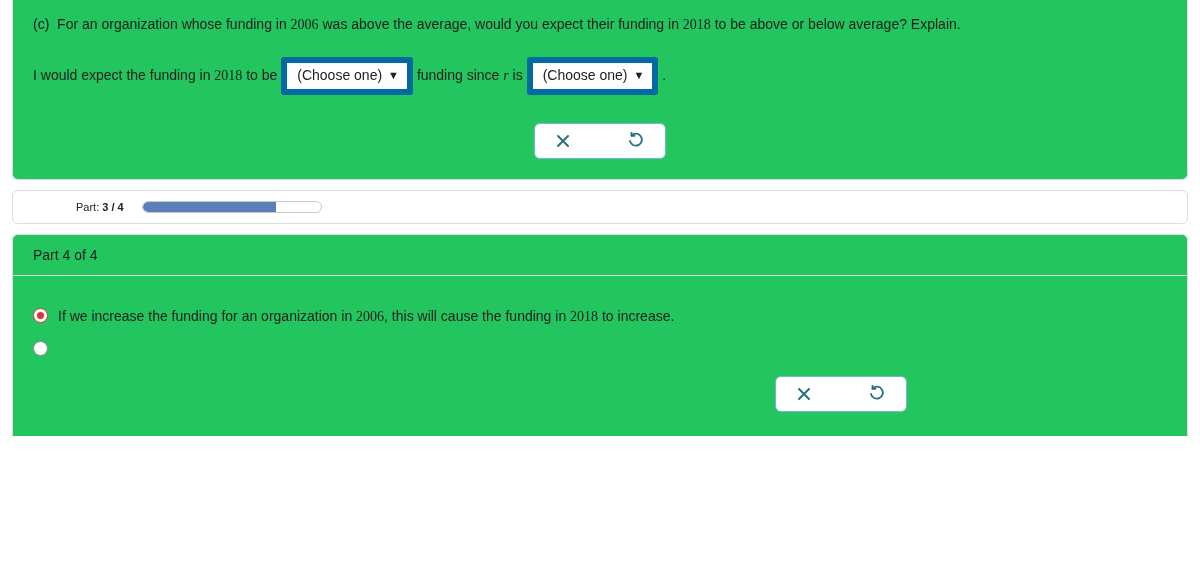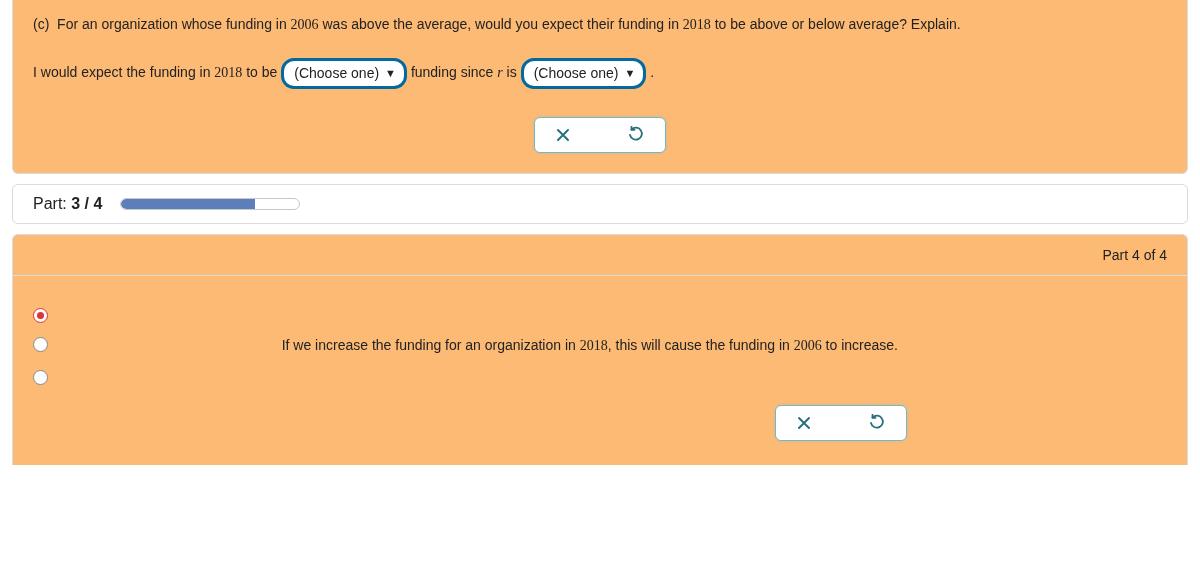--- a/index.html
+++ b/index.html
@@ -9,39 +9,39 @@
     font-family: Verdana, Geneva, sans-serif;
     font-size: 14px;
     color: #222;
     background: #fff;
     width: 1200px;
   }
   .panel {
     border: 1px solid #d7dde2;
     border-radius: 6px;
     margin: 0 12px 3px 12px;
-    background: #fdba74;
+    background: #22c55e;
   }
   .panel-body {
     padding: 12px 20px 18px 20px;
   }
   .question-line {
     line-height: 1.8;
     margin: 0 0 20px 0;
   }
   .answer-line {
     line-height: 2.2;
     margin: 0 0 22px 0;
   }
   .yr { font-family: Georgia, 'Times New Roman', serif; }
   .mi { font-family: Georgia, 'Times New Roman', serif; font-style: italic; }
   .select-box {
     display: inline-block;
-    border: 3px solid #0369a1;
-    border-radius: 13px;
+    border: 6px solid #0369a1;
+    border-radius: 3px;
     padding: 3px 8px 3px 10px;
     background: #fff;
     cursor: pointer;
     font-size: 14px;
     vertical-align: middle;
     line-height: 1.4;
   }
   .select-box .tri {
     display: inline-block;
     margin-left: 6px;
@@ -76,21 +76,21 @@
     border: 1px solid #d7dde2;
     border-top: 1px solid #d7dde2;
     border-radius: 6px;
     margin: 10px 12px 0 12px;
     padding: 10px 20px;
     display: flex;
     align-items: center;
     gap: 18px;
     background: #fff;
   }
-  .progress-label { font-size: 16px; }
+  .progress-label { font-size: 11px; margin-left: 43px; }
   .progress-label .cur { font-weight: bold; }
   .progress-track {
     position: relative;
     width: 180px;
     height: 12px;
     background: #fff;
     border: 1px solid #c3c9cf;
     border-radius: 7px;
     overflow: hidden;
   }
@@ -177,32 +177,29 @@
 
 <div class="progress-row">
   <span class="progress-label">
     <span>Part: </span><span class="cur">3</span><span class="cur"> / </span><span class="cur">4</span>
   </span>
   <div class="progress-track">
     <div class="progress-fill" id="prog-fill" style="width: 75%;"></div>
   </div>
 </div>
 
-<div class="panel" style="margin-top:10px; border-bottom:none; border-radius:6px 6px 0 0;text-align:right;">
+<div class="panel" style="margin-top:10px; border-bottom:none; border-radius:6px 6px 0 0;">
   <div class="sub-header">Part 4 of 4</div>
   <div class="panel-body">
     <div class="radio-list" id="radio-list">
         <div class="radio-row">
           <span class="radio-circle selected">
             <span class="dot"></span>
           </span>
-        </div>
-        <div class="radio-row">
-          <span class="radio-circle"></span>
-          <span class="radio-label">If we increase the funding for an organization in <span class="yr">2018</span>, this will cause the funding in <span class="yr">2006</span> to increase.</span>
+          <span class="radio-label">If we increase the funding for an organization in <span class="yr">2006</span>, this will cause the funding in <span class="yr">2018</span> to increase.</span>
         </div>
         <div class="radio-row">
           <span class="radio-circle"></span>
         </div>
       </div>
 
     <div class="action-bar-right">
       <div class="action-group">
         <button class="action-btn">
           <svg width="16" height="16" viewBox="0 0 16 16">

